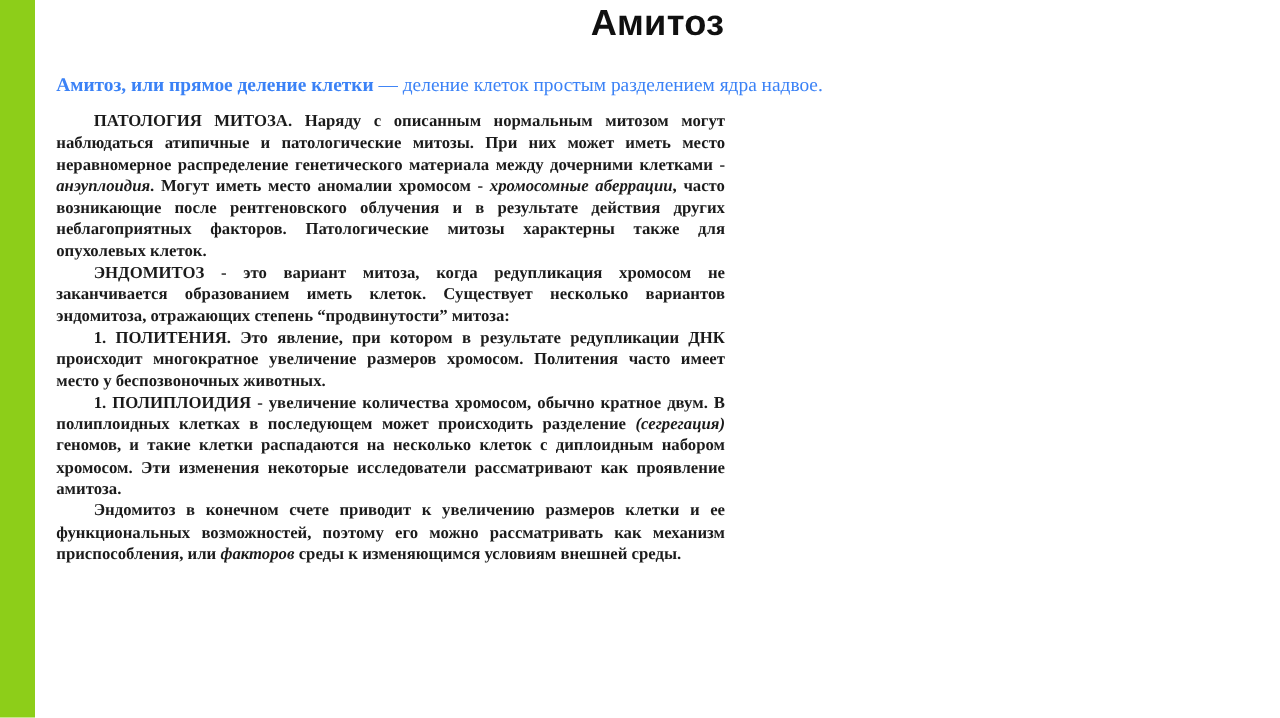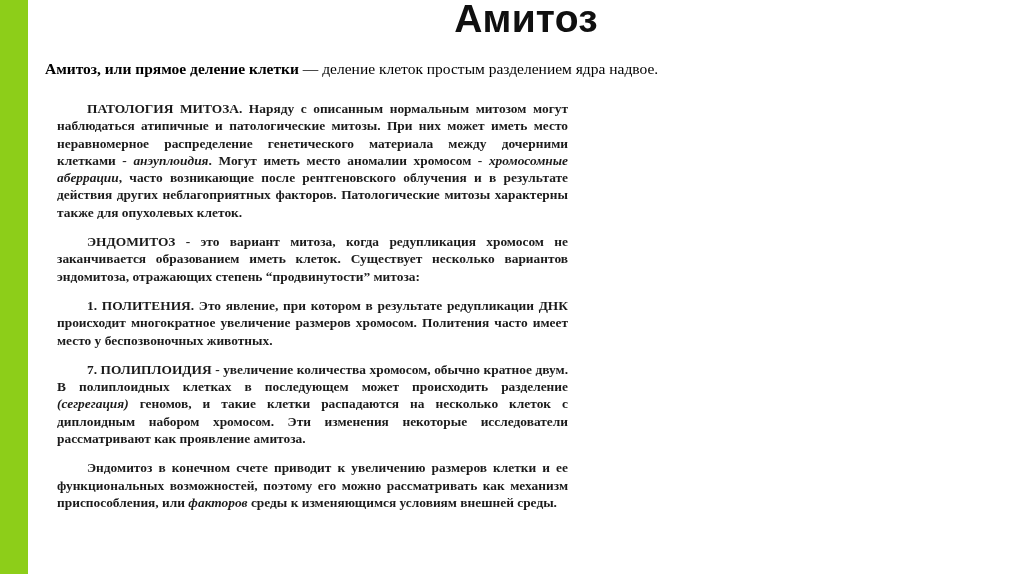--- a/index.html
+++ b/index.html
@@ -37,57 +37,57 @@
 
   
   .slide-title {
     position: absolute;
     left: 28px;
     top: 2px;
     width: 996px;
     text-align: center;
     font-family: "Liberation Sans", "DejaVu Sans", sans-serif;
     font-weight: bold;
-    font-size: 39px;
+    font-size: 29px;
     line-height: 34px;
     color: #101010;
     letter-spacing: 0.2px;
   }
 
   
   .lead-line {
     position: absolute;
     left: 45px;
     top: 58px;
     width: 905px;
     font-family: "Liberation Serif", "DejaVu Serif", serif;
     font-size: 15.5px;
     line-height: 21px;
-    color: #000000;
+    color: #3b82f6;
     white-space: nowrap;
   }
   .lead-line .b {
     font-weight: bold;
   }
 
   
   .body-column {
     position: absolute;
     left: 45px;
     top: 88px;
     width: 535px;
     color: #1b1b1b;
     font-family: "Liberation Serif", "DejaVu Serif", serif;
     font-size: 13.4px;
     line-height: 17.3px;
     text-align: justify;
     text-justify: inter-word;
   }
   .body-column p {
-    margin: 12px;
+    margin: 0;
     text-indent: 30px;
     font-weight: 600;
     hyphens: manual;
   }
   .body-column p .it {
     font-style: italic;
     font-weight: bold;
   }
 </style>
 </head>
@@ -100,17 +100,17 @@
   <div class="slide-title">Амитоз</div>
 
   <div class="lead-line">
     <span class="b">Амитоз, или прямое деление клетки</span><span> — деление клеток простым разделением ядра надвое.</span>
   </div>
 
   <div class="body-column">
       <p><span>ПАТОЛОГИЯ МИТОЗА. Наряду с описанным нормальным митозом могут наблюдаться атипичные и патологические митозы. При них может иметь место неравномерное распределение генетического материала между дочерними клетками - </span><span class="it">анэуплоидия</span><span>. Могут иметь место аномалии хромосом - </span><span class="it">хромосомные аберрации</span><span>, часто возникающие после рентгеновского облучения и в результате действия других неблагоприятных факторов. Патологические митозы характерны также для опухолевых клеток.</span></p>
       <p><span>ЭНДОМИТОЗ - это вариант митоза, когда редупликация хромосом не заканчивается образованием иметь клеток. Существует несколько вариантов эндомитоза, отражающих степень “продвинутости” митоза:</span></p>
       <p><span>1. ПОЛИТЕНИЯ. Это явление, при котором в результате редупликации ДНК происходит многократное увеличение размеров хромосом. Политения часто имеет место у беспозвоночных животных.</span></p>
-      <p><span>7. ПОЛИПЛОИДИЯ - увеличение количества хромосом, обычно кратное двум. В полиплоидных клетках в последующем может происходить разделение </span><span class="it">(сегрегация)</span><span> геномов, и такие клетки распадаются на несколько клеток с диплоидным набором хромосом. Эти изменения некоторые исследователи рассматривают как проявление амитоза.</span></p>
+      <p><span>1. ПОЛИПЛОИДИЯ - увеличение количества хромосом, обычно кратное двум. В полиплоидных клетках в последующем может происходить разделение </span><span class="it">(сегрегация)</span><span> геномов, и такие клетки распадаются на несколько клеток с диплоидным набором хромосом. Эти изменения некоторые исследователи рассматривают как проявление амитоза.</span></p>
       <p><span>Эндомитоз в конечном счете приводит к увеличению размеров клетки и ее функциональных возможностей, поэтому его можно рассматривать как механизм приспособления, или </span><span class="it">факторов</span><span> среды к изменяющимся условиям внешней среды.</span></p>
     </div>
 
 </div>
 
 </body></html>

